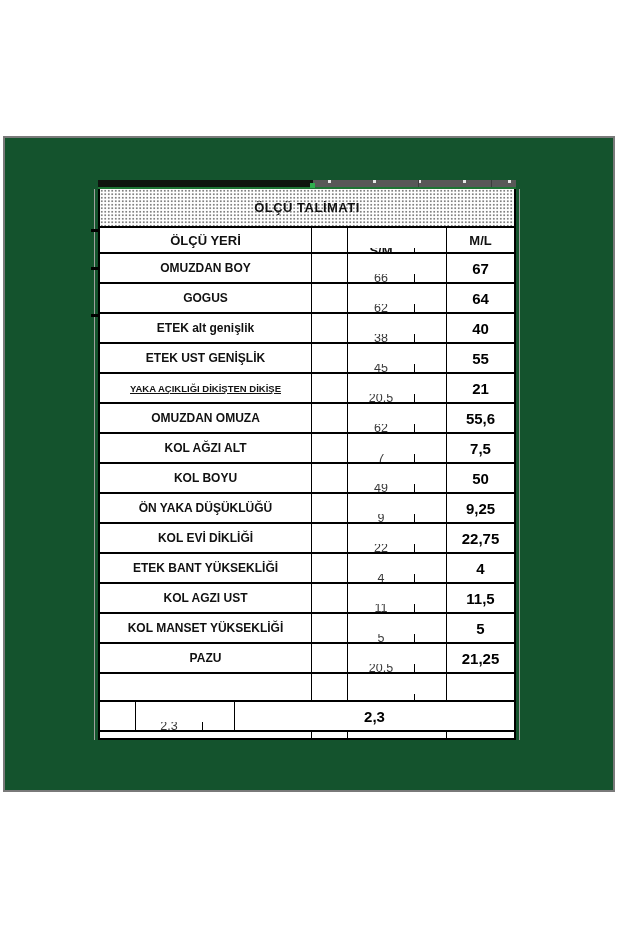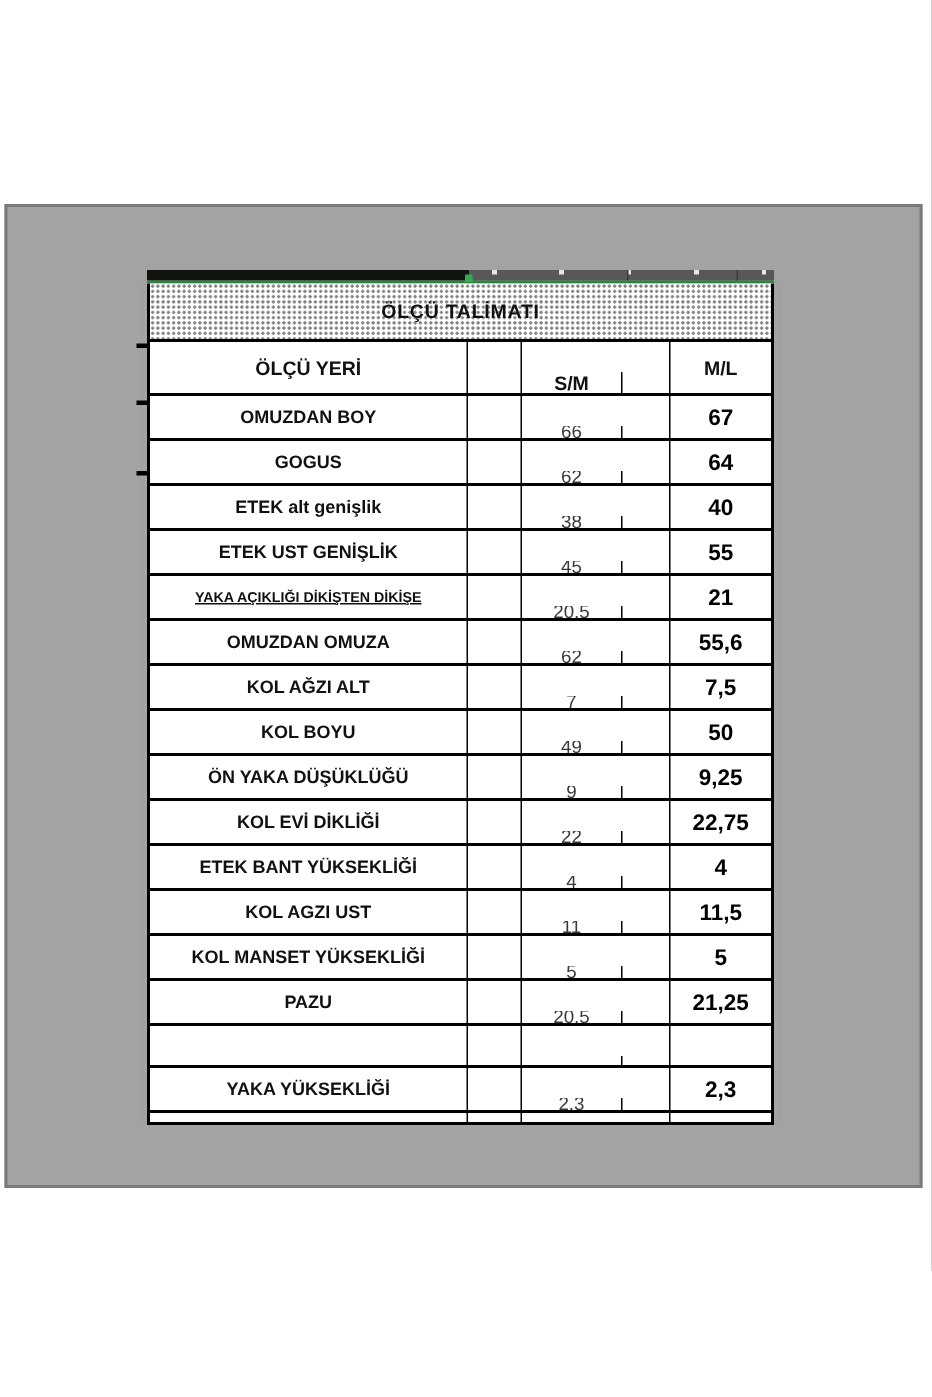--- a/index.html
+++ b/index.html
@@ -3,21 +3,21 @@
 <meta charset="utf-8">
 <style>
   html,body{margin:0;padding:0;}
   body{
     width:621px;height:931px;background:#ffffff;position:relative;
     font-family:"Liberation Sans","DejaVu Sans",sans-serif;
     -webkit-font-smoothing:antialiased;
   }
   .page{
     position:absolute;left:3px;top:136px;width:612px;height:656px;
-    border:2px solid #7a7a7a;background:#a3a3a3;box-sizing:border-box;
+    border:2px solid #7a7a7a;background:#14532d;box-sizing:border-box;
   }
   .table-wrap{position:absolute;left:93px;top:42px;width:418px;}
 
   
   .top-bar{position:relative;width:418px;height:9px;overflow:hidden;}
   .bar-left{position:absolute;left:0;top:0;width:215px;height:7px;background:#0f140f;}
   .bar-green{position:absolute;left:0;top:7px;width:418px;height:2px;background:#1f7a36;opacity:.85;}
   .bar-right{position:absolute;left:215px;top:0;width:203px;height:7px;background:#585858;}
   .bar-ticks{position:absolute;left:0;top:0;width:100%;height:3px;
     background:repeating-linear-gradient(90deg,transparent 0 15px,rgba(255,255,255,.85) 15px 18px,transparent 18px 45px);}
@@ -29,21 +29,21 @@
   .edge-left{left:-4px;} .edge-right{right:-4px;}
   .stub{position:absolute;left:-7px;width:8px;height:3px;background:#000;}
 
   .tbl{
     width:418px;border:2px solid #000;border-top:none;box-sizing:border-box;
     background:#fff;
   }
   .row{display:flex;height:30px;box-sizing:border-box;border-bottom:2px solid #000;}
   .row:last-child{border-bottom:none;}
   .row.title-row{height:39px;border-bottom:2px solid #000;}
-  .row.header-row{height:36px;}
+  .row.header-row{height:26px;}
   .row.empty-row{height:28px;}
   .row.sliver{height:6px;}
   .cell{
     box-sizing:border-box;border-right:1px solid #000;
     display:flex;align-items:center;justify-content:center;
     overflow:hidden;white-space:nowrap;
   }
   .cell:last-child{border-right:none;}
   .c1{width:212px;} .c2{width:36px;} .c3{width:67px;margin-top:20px;} .c4{width:32px;} .c5{flex:1;}
 
@@ -196,21 +196,20 @@
             <div class="cell c5 val-ml">21,25</div>
           </div>
           <div class="row empty-row">
             <div class="cell c1 lbl"></div>
             <div class="cell c2"></div>
             <div class="cell c3 val-sm"></div>
             <div class="cell c4"></div>
             <div class="cell c5 val-ml"></div>
           </div>
           <div class="row">
-            <div class="cell c1 lbl">YAKA YÜKSEKLİĞİ</div>
             <div class="cell c2"></div>
             <div class="cell c3 val-sm">2,3</div>
             <div class="cell c4"></div>
             <div class="cell c5 val-ml">2,3</div>
           </div>
           <div class="row sliver">
             <div class="cell c1 lbl"></div>
             <div class="cell c2"></div>
             <div class="cell c3 val-sm"></div>
             <div class="cell c4"></div>

